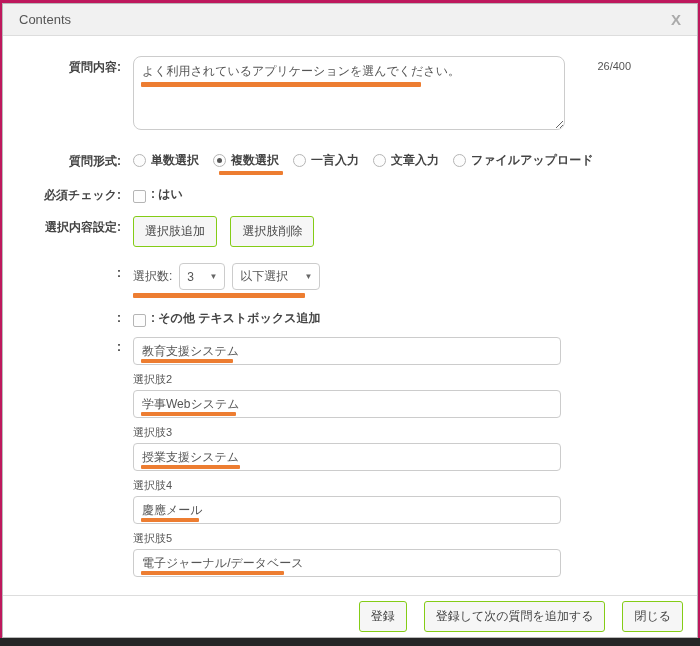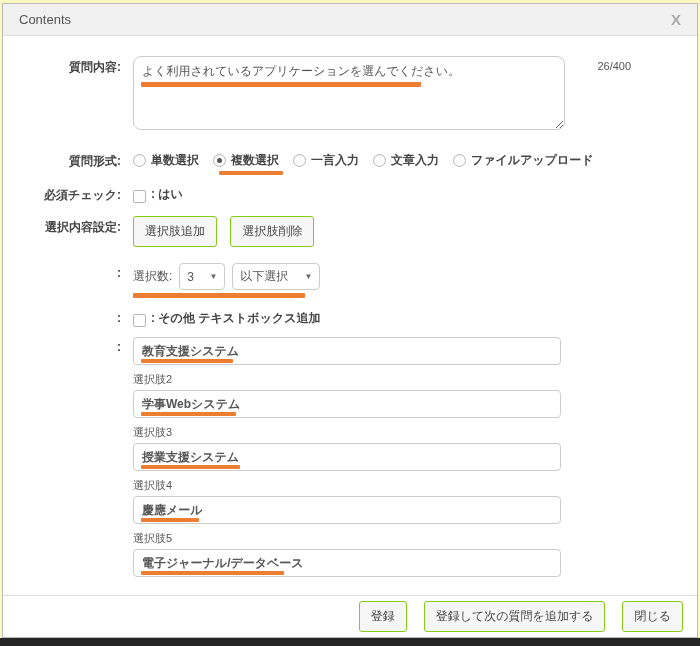--- a/index.html
+++ b/index.html
@@ -1,18 +1,18 @@
 <!DOCTYPE html>
 <html><head>
 <meta charset="utf-8">
 <style>
   * { box-sizing: border-box; margin: 0; padding: 0; }
   html,body { width:700px; height:646px; }
   body { font-family:"Liberation Sans","DejaVu Sans",sans-serif; }
-  .screen { position:relative; width:700px; height:646px; background:#fef9c3; overflow:hidden; }
+  .screen { position:relative; width:700px; height:646px; background:#be185d; overflow:hidden; }
   .screen::after { content:""; position:absolute; left:0; right:0; bottom:0; height:8px; background:#262626; }
   .modal { position:absolute; left:2px; top:3px; width:696px; height:635px; background:#fff; border:1px solid #b9b9b9; }
   .modal-header { height:32px; background:#f1f1f1; border-bottom:1px solid #ddd; display:flex; align-items:center; justify-content:space-between; padding:0 16px; }
   .modal-title { font-size:13px; color:#555; }
   .close-x { font-size:15px; color:#aaa; font-weight:bold; cursor:pointer; }
   .modal-body { position:relative; padding:20px 14px 0 0; height:561px; }
   .row { display:flex; align-items:flex-start; }
   .lbl { width:118px; flex-shrink:0; text-align:right; margin-right:12px; font-size:12px; font-weight:bold; color:#444; padding-top:3px; }
   .content { flex:1; }
 
@@ -57,21 +57,21 @@
   .caret { font-size:8px; color:#666; margin-left:6px; }
   .count-u { left:0; bottom:-8px; height:5px; width:172px; }
 
   
   .row-other { margin-bottom:10px; }
 
   
   .choice-group { margin-bottom:7px; }
   .choice-label { font-size:11px; color:#555; margin-bottom:3px; }
   .iwrap { position:relative; display:block; }
-  input.choice-input { width:428px; height:28px; border:1px solid #ccc; border-radius:4px; padding:0 8px; font-size:12px; color:#555; font-family:inherit; background:#fff;font-weight:bold; }
+  input.choice-input { width:428px; height:28px; border:1px solid #ccc; border-radius:4px; padding:0 8px; font-size:12px; color:#555; font-family:inherit; background:#fff; }
 
   
   .modal-footer { position:absolute; left:0; right:0; bottom:0; height:42px; border-top:1px solid #ddd; background:#fff; display:flex; align-items:center; justify-content:flex-end; gap:8px; padding:0 14px; }
 </style>
 </head>
 <body>
 
 <div class="screen">
   <div class="modal">
 

